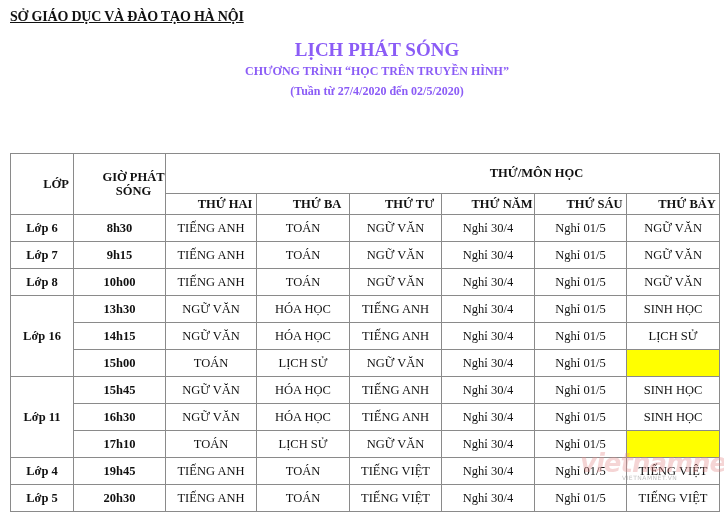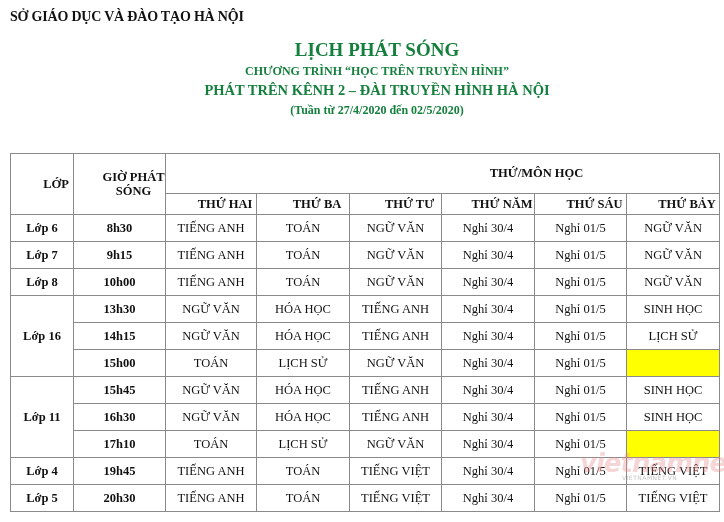--- a/index.html
+++ b/index.html
@@ -1,19 +1,19 @@
 <!DOCTYPE html>
 <html><head>
 <meta charset="utf-8">
 <style>
   html, body { margin:0; padding:0; background:#ffffff; }
   body { width:724px; height:522px; position:relative; overflow:hidden;
          font-family:"Liberation Serif","DejaVu Serif",serif; color:#111; }
-  .org { position:absolute; left:10px; top:9px; font-weight:bold; font-size:14px; letter-spacing:-0.2px; }
-  .titles { position:absolute; left:0; right:0; top:38px; text-align:center; color:#15803d; font-weight:bold; }
+  .org { position:absolute; left:10px; top:9px; font-weight:bold; font-size:14px; letter-spacing:-0.2px;text-decoration:underline; }
+  .titles { position:absolute; left:0; right:0; top:38px; text-align:center; color:#8b5cf6; font-weight:bold; }
   .t1 { font-size:19px; line-height:24px; margin-left:30px; }
   .t2 { font-size:12px; line-height:19px; margin-left:30px; }
   .t3 { font-size:14.5px; line-height:19px; margin-left:30px; }
   .t4 { font-size:12px; line-height:20px; margin-left:30px; }
   table.sched { position:absolute; left:10px; top:153px; border-collapse:collapse; table-layout:fixed; width:709px; }
   table.sched td, table.sched th { border:1px solid #8a8a8a; text-align:center; padding:0; font-size:12.5px; height:26px; overflow:hidden; white-space:nowrap; }
   table.sched th { font-weight:bold;padding-left:28px; }
   .hdr-tall { height:39px !important; }
   .hdr-sub th { height:20px !important; font-size:11.5px; }
   td.cls, td.time { font-weight:bold; font-size:12px; }
@@ -25,21 +25,20 @@
   .wm-sub { position:absolute; left:622px; top:474px; font-family:"DejaVu Sans",sans-serif; font-size:6px; color:#999; opacity:0.6; letter-spacing:0.5px; }
 </style>
 </head>
 <body>
 
 <div class="org">SỞ GIÁO DỤC VÀ ĐÀO TẠO HÀ NỘI</div>
 
 <div class="titles">
   <div class="t1">LỊCH PHÁT SÓNG</div>
   <div class="t2">CHƯƠNG TRÌNH “HỌC TRÊN TRUYỀN HÌNH”</div>
-  <div class="t3">PHÁT TRÊN KÊNH 2 – ĐÀI TRUYỀN HÌNH HÀ NỘI</div>
   <div class="t4">(Tuần từ 27/4/2020 đến 02/5/2020)</div>
 </div>
 
 <table class="sched">
   <colgroup>
     <col style="width:63px">
       <col style="width:92px">
     <col style="width:91px">
       <col style="width:93px">
       <col style="width:92px">

